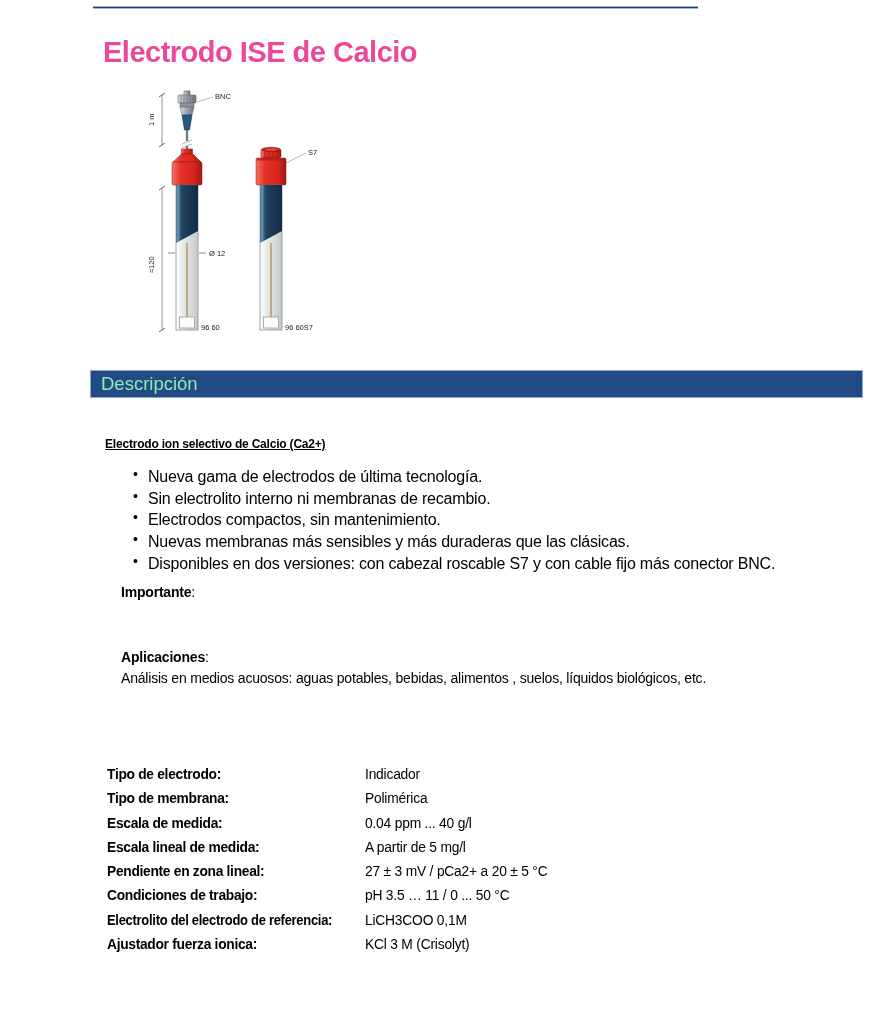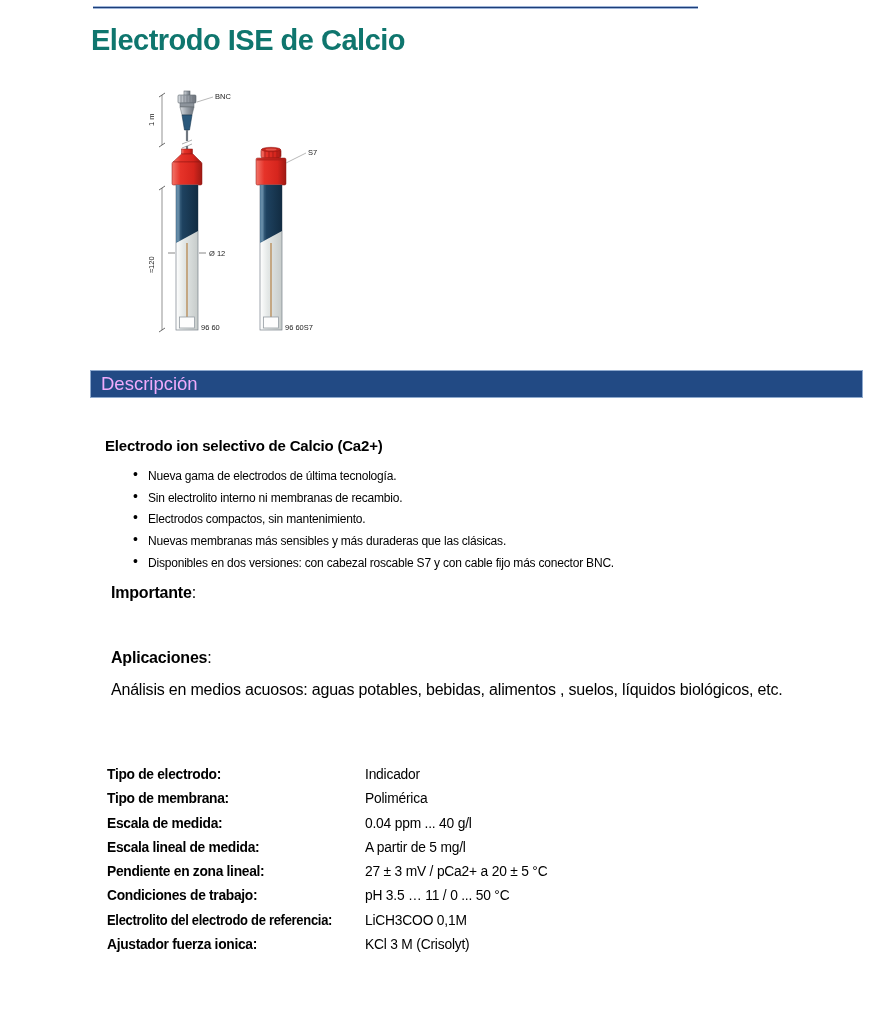--- a/index.html
+++ b/index.html
@@ -1,41 +1,41 @@
 <!DOCTYPE html>
 <html><head>
 <meta charset="utf-8">
 <style>
   html,body{margin:0;padding:0;background:#ffffff;}
   body{width:872px;height:1009px;font-family:"Liberation Sans",sans-serif;color:#000;}
   .page{position:relative;width:872px;height:1009px;background:#fff;overflow:hidden;}
 
   .top-rule{position:absolute;left:93px;top:6px;width:605px;height:3px;background:#1d3e78;border-top:1px solid #9db4d8;border-bottom:1px solid #9db4d8;box-sizing:border-box;}
 
-  .title{position:absolute;left:91px;top:24px;margin:0;font-size:29px;font-weight:bold;color:#0f766e;letter-spacing:-0.5px;}
+  .title{position:absolute;left:91px;top:24px;margin:12px;font-size:29px;font-weight:bold;color:#ec4899;letter-spacing:-0.5px;}
 
   .drawing{position:absolute;left:140px;top:85px;width:220px;height:258px;}
   .drawing svg{display:block;}
   .dim-text{font-size:7.5px;fill:#222;}
 
-  .section-bar{position:absolute;left:90px;width:773px;height:28px;background:#224a84;border:1px solid #8ea9cd;color:#f0abfc;font-size:18.5px;display:flex;align-items:center;padding-left:10px;box-sizing:border-box;}
+  .section-bar{position:absolute;left:90px;width:773px;height:28px;background:#224a84;border:1px solid #8ea9cd;color:#86efac;font-size:18.5px;display:flex;align-items:center;padding-left:10px;box-sizing:border-box;}
   .bar-desc{top:370px;}
   .bar-specs{top:710px;}
 
-  .desc-heading{position:absolute;left:105px;top:437px;font-size:15px;font-weight:bold;letter-spacing:-0.2px;}
-
-  ul.bullets{position:absolute;left:133px;top:466px;margin:0;padding:0;list-style:none;font-size:12px;letter-spacing:-0.2px;}
+  .desc-heading{position:absolute;left:105px;top:437px;font-size:12px;font-weight:bold;letter-spacing:-0.2px;text-decoration:underline;}
+
+  ul.bullets{position:absolute;left:133px;top:466px;margin:0;padding:0;list-style:none;font-size:16px;letter-spacing:-0.2px;}
   ul.bullets li{position:relative;padding-left:15px;line-height:21.7px;}
   ul.bullets li::before{content:"\2022";position:absolute;left:0;top:-2px;font-size:14px;}
 
-  .para{position:absolute;left:111px;font-size:16px;letter-spacing:-0.2px;}
+  .para{position:absolute;left:121px;font-size:14px;letter-spacing:-0.2px;}
   .p-important{top:584px;}
   .p-reference{top:616px;}
   .p-apps-label{top:649px;}
-  .p-apps-text{top:670px;margin-top:11px;}
+  .p-apps-text{top:670px;}
   .bold{font-weight:bold;}
 
   .specs-table{position:absolute;left:107px;top:764px;width:740px;}
   .spec-row{position:relative;height:24.3px;}
   .spec-label{position:absolute;left:0;top:3px;font-weight:bold;font-size:13.8px;letter-spacing:-0.3px;white-space:nowrap;}
   .spec-value{position:absolute;left:258px;top:3px;font-size:13.8px;letter-spacing:-0.2px;white-space:nowrap;}
   .spec-row:nth-child(7) .spec-label{transform:scaleX(0.94);transform-origin:0 0;}
 </style>
 </head>
 <body>

